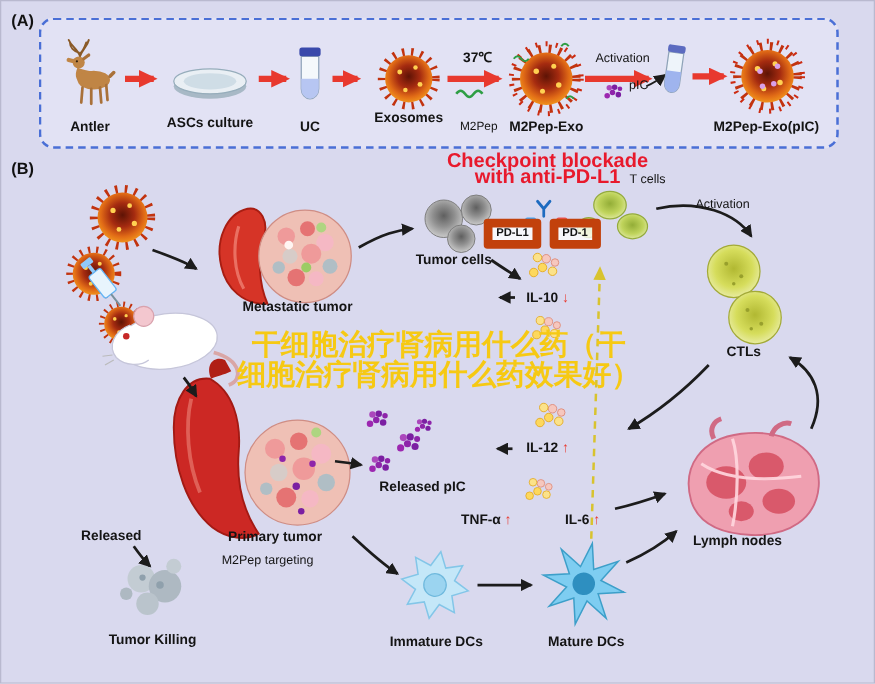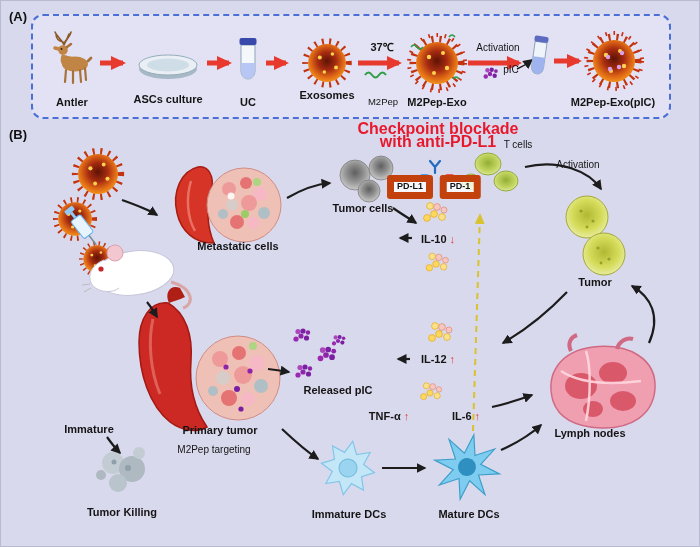--- a/index.html
+++ b/index.html
@@ -323,39 +323,43 @@
 
     <div class="lbl red" style="left:437px;top:128px">Checkpoint blockade</div>
     <div class="lbl red" style="left:437px;top:141px">with anti-PD-L1</div>
 
     <div class="lbl chip" style="left:409px;top:186px">PD-L1</div>
     <div class="lbl chip" style="left:459px;top:186px">PD-1</div>
 
     <div class="lbl w400 s10" style="left:517px;top:143px">T cells</div>
     <div class="lbl w400 s10" style="left:577px;top:163px">Activation</div>
     <div class="lbl" style="left:362px;top:207px">Tumor cells</div>
-    <div class="lbl" style="left:237px;top:245px">Metastatic cells</div>
-    <div class="lbl" style="left:594px;top:281px">Tumor</div>
+    <div class="lbl" style="left:237px;top:245px">Metastatic tumor</div>
+    <div class="lbl" style="left:594px;top:281px">CTLs</div>
 
     <div class="lbl cyt" style="left:437px;top:238px">
       <span>IL-10</span><span class="arr">↓</span>
     </div>
     <div class="lbl cyt" style="left:437px;top:358px">
       <span>IL-12</span><span class="arr">↑</span>
     </div>
     <div class="lbl cyt" style="left:388px;top:415px">
       <span>TNF-α</span><span class="arr">↑</span>
     </div>
     <div class="lbl cyt" style="left:465px;top:415px">
       <span>IL-6</span><span class="arr">↑</span>
     </div>
 
     <div class="lbl" style="left:337px;top:389px">Released pIC</div>
     <div class="lbl" style="left:219px;top:429px">Primary tumor</div>
     <div class="lbl w400 s10" style="left:213px;top:448px">M2Pep targeting</div>
-    <div class="lbl" style="left:88px;top:428px">Immature</div>
+    <div class="lbl" style="left:88px;top:428px">Released</div>
     <div class="lbl" style="left:121px;top:511px">Tumor Killing</div>
     <div class="lbl" style="left:348px;top:513px">Immature DCs</div>
     <div class="lbl" style="left:468px;top:513px">Mature DCs</div>
     <div class="lbl" style="left:589px;top:432px">Lymph nodes</div>
 
+    <div class="watermark">
+      <div>干细胞治疗肾病用什么药（干</div>
+      <div>细胞治疗肾病用什么药效果好）</div>
+    </div>
   </div>
 </div>
 
 </body></html>

